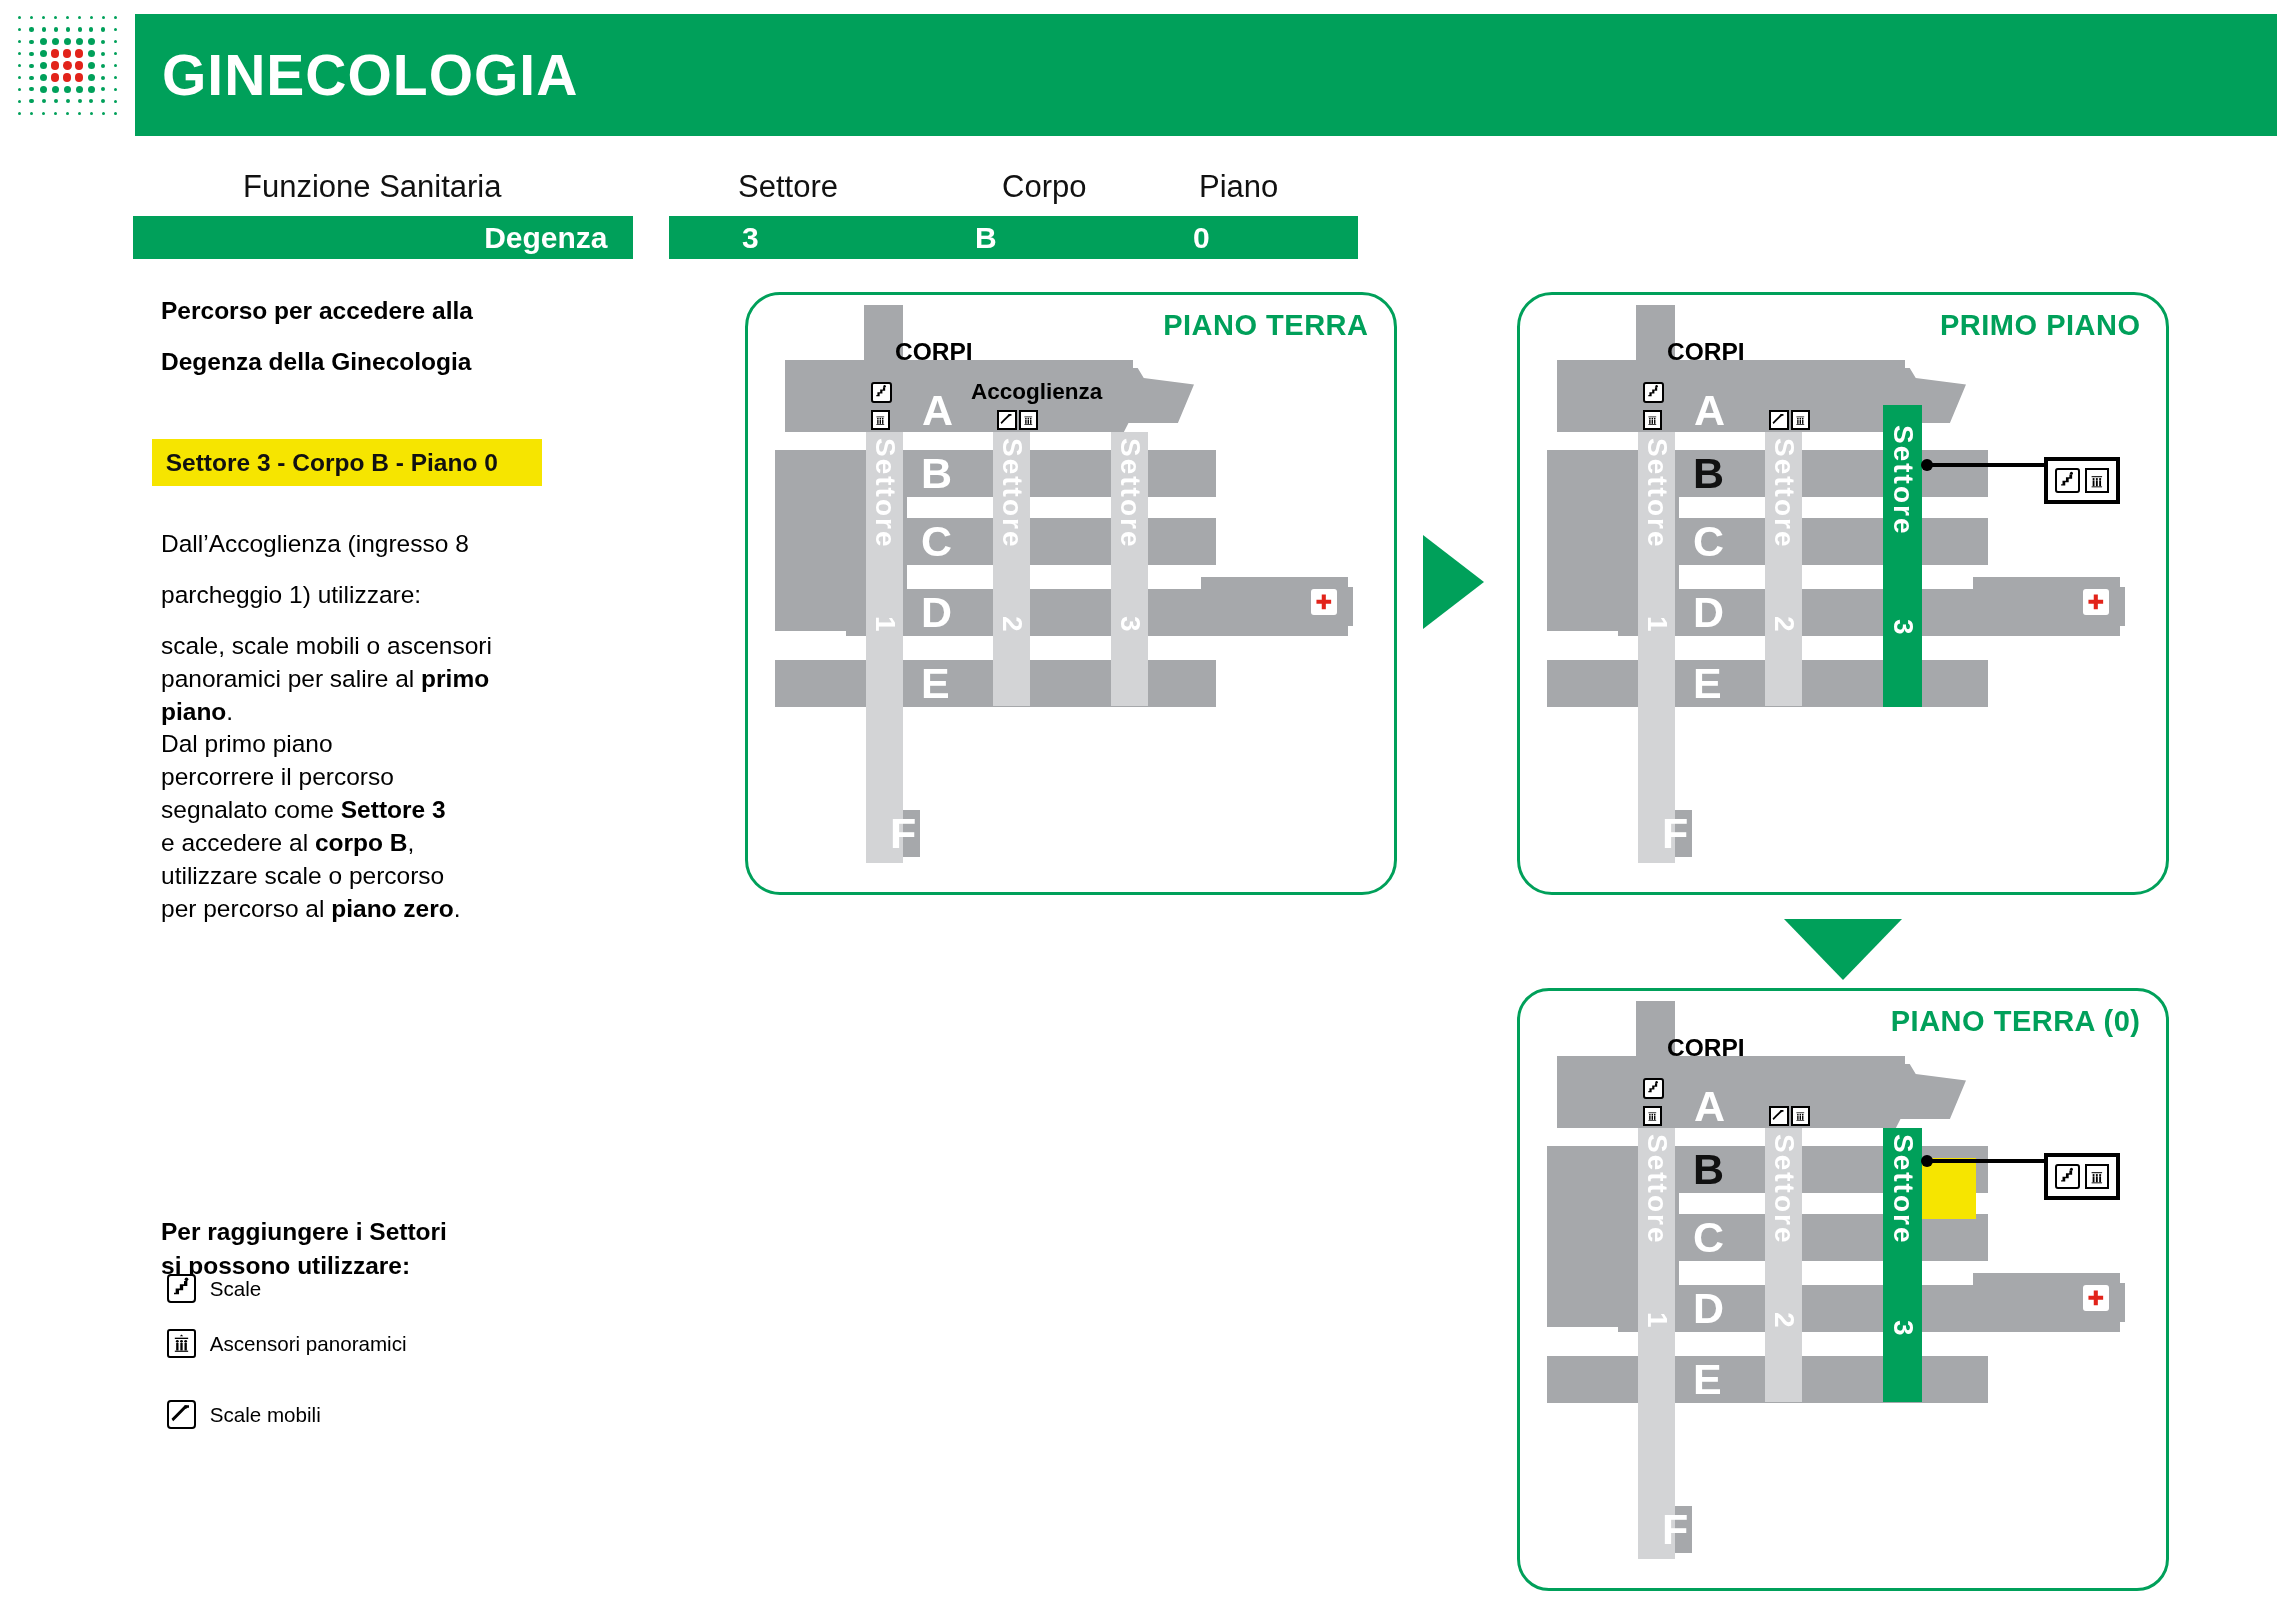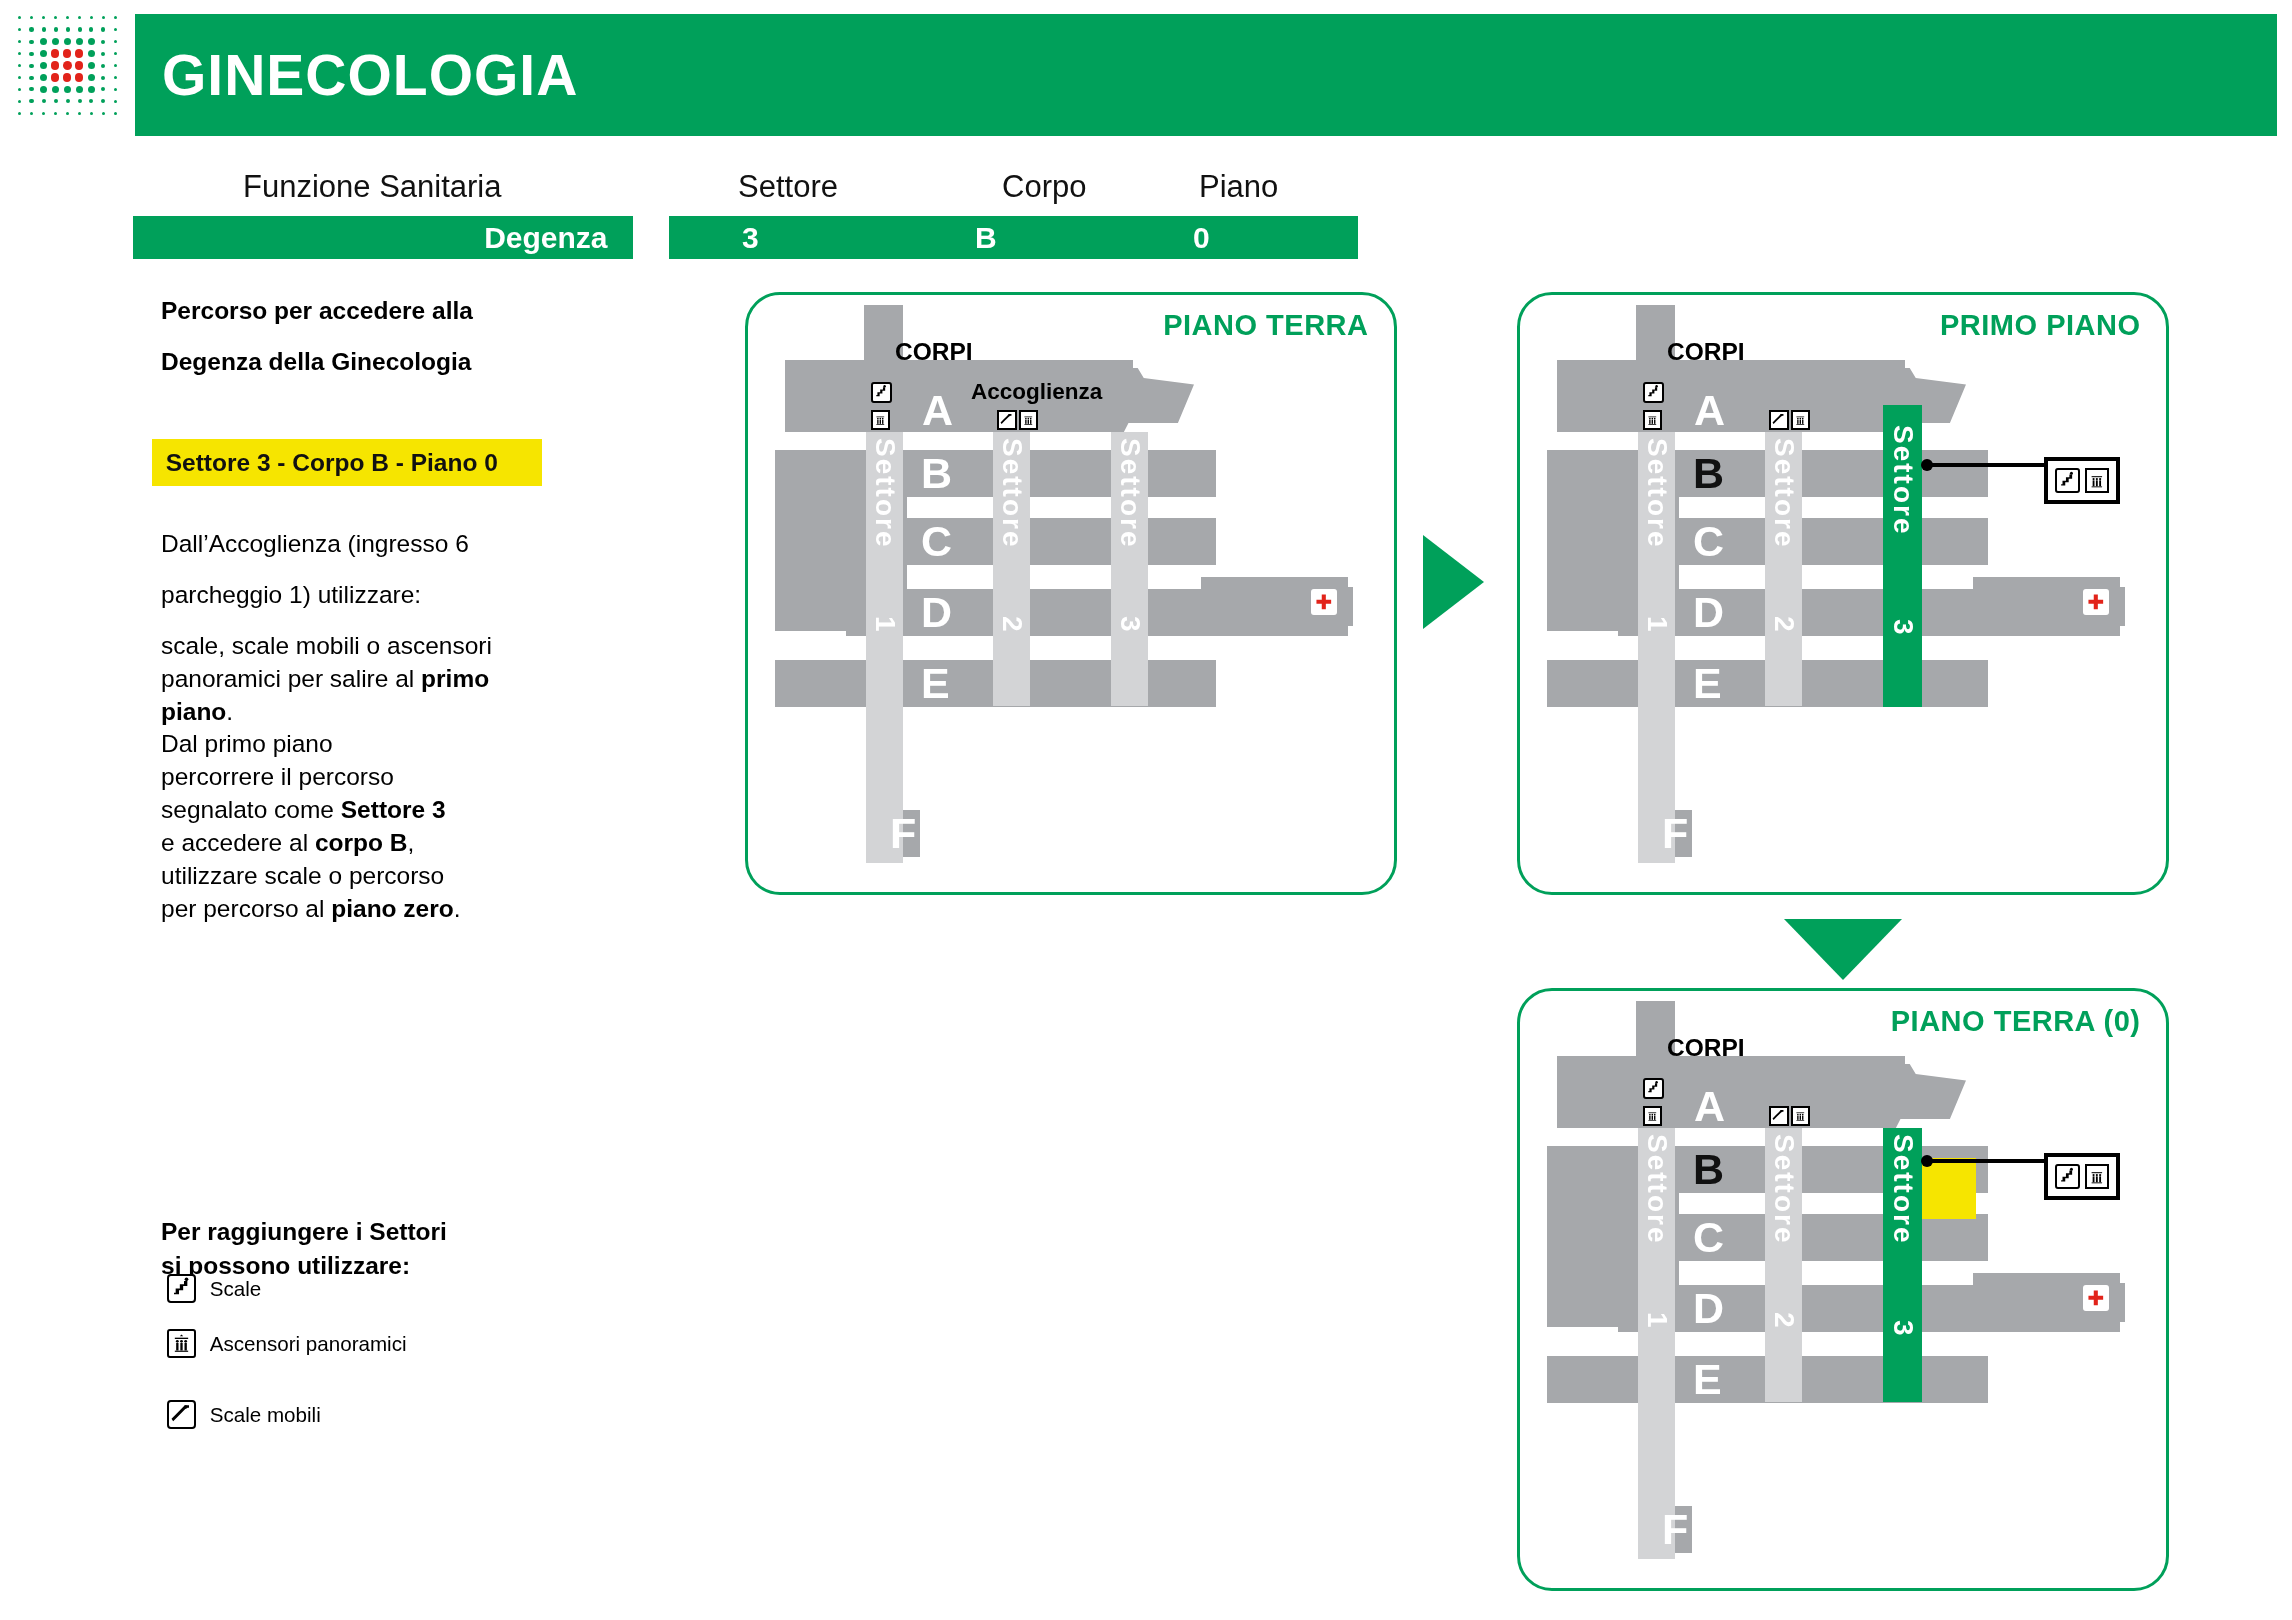--- a/index.html
+++ b/index.html
@@ -208,21 +208,21 @@
 </div>
 
 <div class="ltxt b" style="left:161px;top:297px;">Percorso per accedere alla</div>
 <div class="ltxt b" style="left:161px;top:348px;">Degenza della Ginecologia</div>
 
 <div id="yellow-box">
   <span>Settore 3 - Corpo B - Piano 0</span>
 </div>
 
 <div class="para" style="left:161px;top:527px;width:421px;">
-  <div style="margin-bottom:17.6px;">Dall’Accoglienza (ingresso 6</div>
+  <div style="margin-bottom:17.6px;">Dall’Accoglienza (ingresso 8</div>
   <div style="margin-bottom:18px;">parcheggio 1) utilizzare:</div>
   <div>
     <span>scale, scale mobili o ascensori</span>
   </div>
   <div>
     <span>panoramici per salire al </span><b>primo</b>
   </div>
   <div>
     <b>piano</b><span>.</span>
   </div>
@@ -484,21 +484,21 @@
           <circle cx="20" cy="12.4" r="1.7"></circle>
           <rect x="18.6" y="14.4" width="2.8" height="9"></rect>
         </g>
         <path d="M7 23.6h16v1.4H7z" fill="#000"></path>
       </svg>
   </span>
 </div>
 
 <div class="arrow-down" style="left:1784px;top:919px;"></div>
 
-<div class="panel" style="left:1517px;top:988px;width:652px;height:603px;">
+<div class="panel" style="left:1517px;top:988px;width:652px;height:603px;border-radius:32px;">
   <div class="panel-title">PIANO TERRA (0)</div>
   <div class="mapwrap">
     <div class="blk" style="left:116px;top:9.8px;width:39px;height:67px;"></div>
     <div class="blk" style="left:37px;top:65px;width:348px;height:23.5px;"></div>
     <div class="blk" style="left:37px;top:76px;width:353px;height:61px;clip-path:polygon(0 0,52% 0,60% -12%,100% 6%,100% 55%,96% 100%,0 100%);"></div>
     <div class="blk" style="left:245px;top:73px;width:201px;height:55px;clip-path:polygon(0 0,72% 0,75% 18%,100% 30%,92% 100%,0 100%);"></div>
     <div class="corpi-lbl" style="left:147px;top:43px;">CORPI</div>
     <div class="body-letter" style="left:174px;top:94px;">A</div>
     <span class="ico" style="position:absolute;left:123px;top:87px;width:20.6px;height:20.6px;border-width:2px;border-radius:2.9px;">
       <svg viewBox="0 0 30 30">

